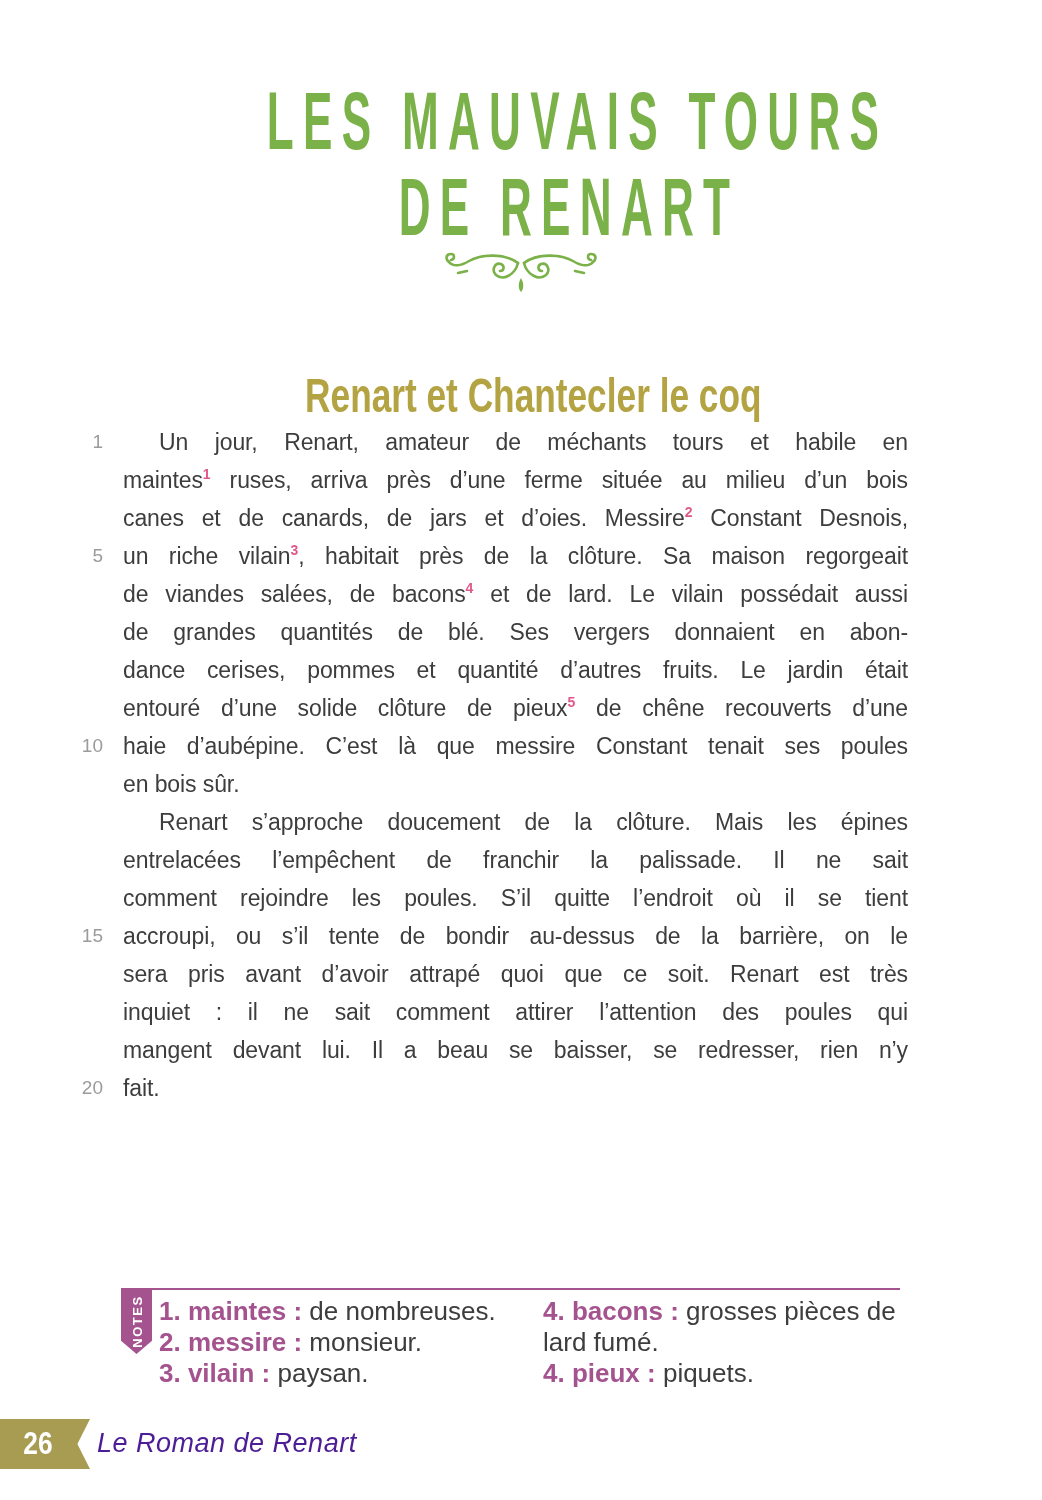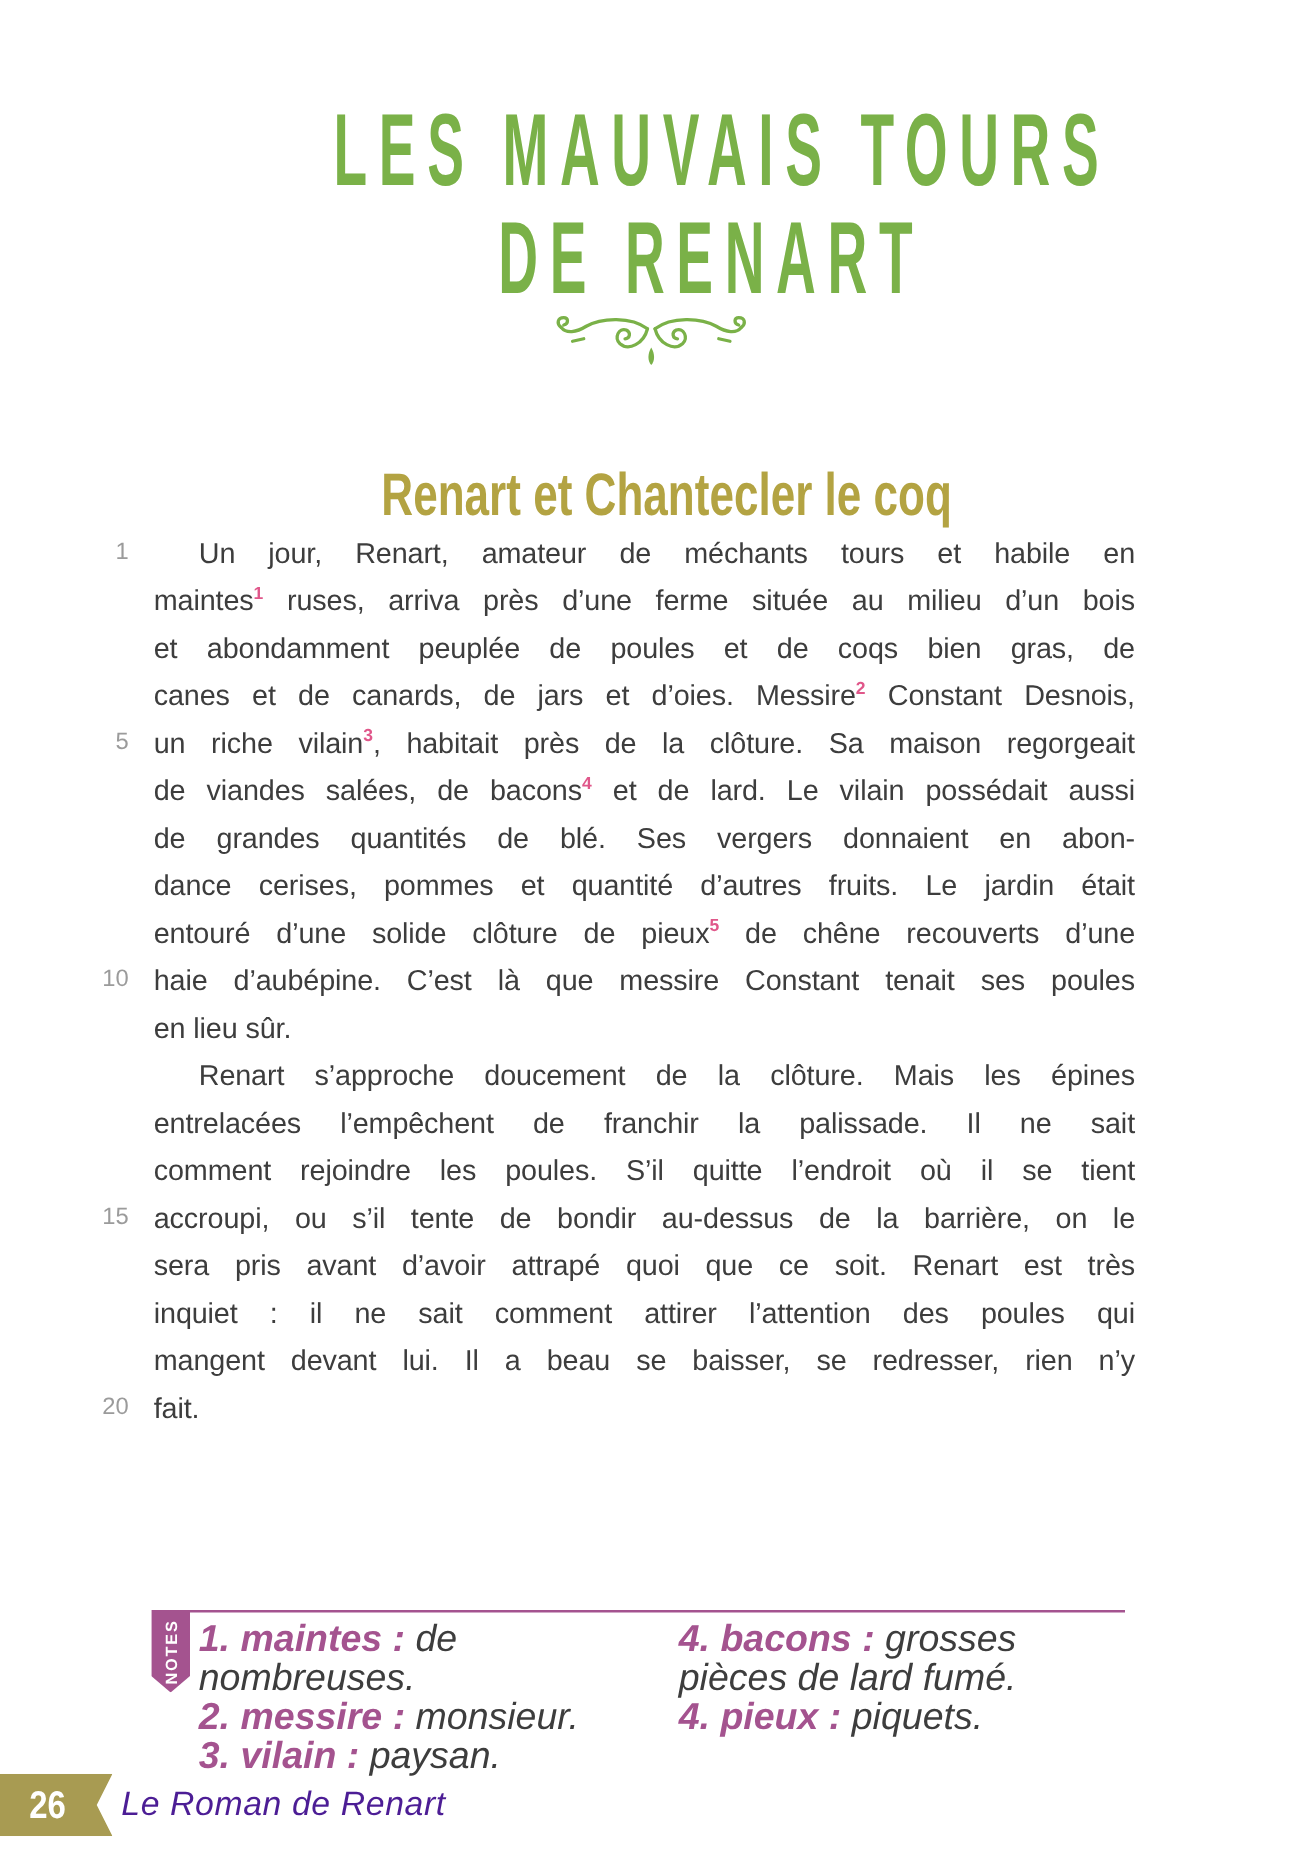--- a/index.html
+++ b/index.html
@@ -93,21 +93,21 @@
   }
   .notes-ribbon .vlabel{
     position:absolute;left:50%;top:26px;
     transform:translateX(-50%) rotate(-90deg);
     transform-origin:center;
     color:#fff;font-size:13px;font-weight:bold;letter-spacing:1.5px;
     white-space:nowrap;
   }
   .note-col{
     position:absolute;top:8px;
-    font-size:30px;line-height:31px;color:var(--body-ink);font-style:italic;
+    font-size:26px;line-height:31px;color:var(--body-ink);
   }
   .note-col.c0{left:36px;width:350px;}
   .note-col.c1{left:420px;width:357px;}
   .note-term{color:var(--mauve);font-weight:bold;}
 
   
   .footer{position:absolute;top:1419px;left:0;width:100%;height:50px;}
   .page-banner{
     position:absolute;top:0;left:0;width:90px;height:50px;
     background:var(--banner-gold);
@@ -164,23 +164,20 @@
 
   <div class="body-text" id="body-lines">
       <div class="bodyline indent">
         <span class="lineno">1</span>
         <span class="ltext">Un jour, Renart, amateur de méchants tours et habile en</span>
       </div>
       <div class="bodyline">
         <span class="ltext">maintes<sup class="ref">1</sup> ruses, arriva près d’une ferme située au milieu d’un bois</span>
       </div>
       <div class="bodyline">
-        <span class="ltext">et abondamment peuplée de poules et de coqs bien gras, de</span>
-      </div>
-      <div class="bodyline">
         <span class="ltext">canes et de canards, de jars et d’oies. Messire<sup class="ref">2</sup> Constant Desnois,</span>
       </div>
       <div class="bodyline">
         <span class="lineno">5</span>
         <span class="ltext">un riche vilain<sup class="ref">3</sup>, habitait près de la clôture. Sa maison regorgeait</span>
       </div>
       <div class="bodyline">
         <span class="ltext">de viandes salées, de bacons<sup class="ref">4</sup> et de lard. Le vilain possédait aussi</span>
       </div>
       <div class="bodyline">
@@ -190,21 +187,21 @@
         <span class="ltext">dance cerises, pommes et quantité d’autres fruits. Le jardin était</span>
       </div>
       <div class="bodyline">
         <span class="ltext">entouré d’une solide clôture de pieux<sup class="ref">5</sup> de chêne recouverts d’une</span>
       </div>
       <div class="bodyline">
         <span class="lineno">10</span>
         <span class="ltext">haie d’aubépine. C’est là que messire Constant tenait ses poules</span>
       </div>
       <div class="bodyline lastline">
-        <span class="ltext">en lieu sûr.</span>
+        <span class="ltext">en bois sûr.</span>
       </div>
       <div class="bodyline indent">
         <span class="ltext">Renart s’approche doucement de la clôture. Mais les épines</span>
       </div>
       <div class="bodyline">
         <span class="ltext">entrelacées l’empêchent de franchir la palissade. Il ne sait</span>
       </div>
       <div class="bodyline">
         <span class="ltext">comment rejoindre les poules. S’il quitte l’endroit où il se tient</span>
       </div>

